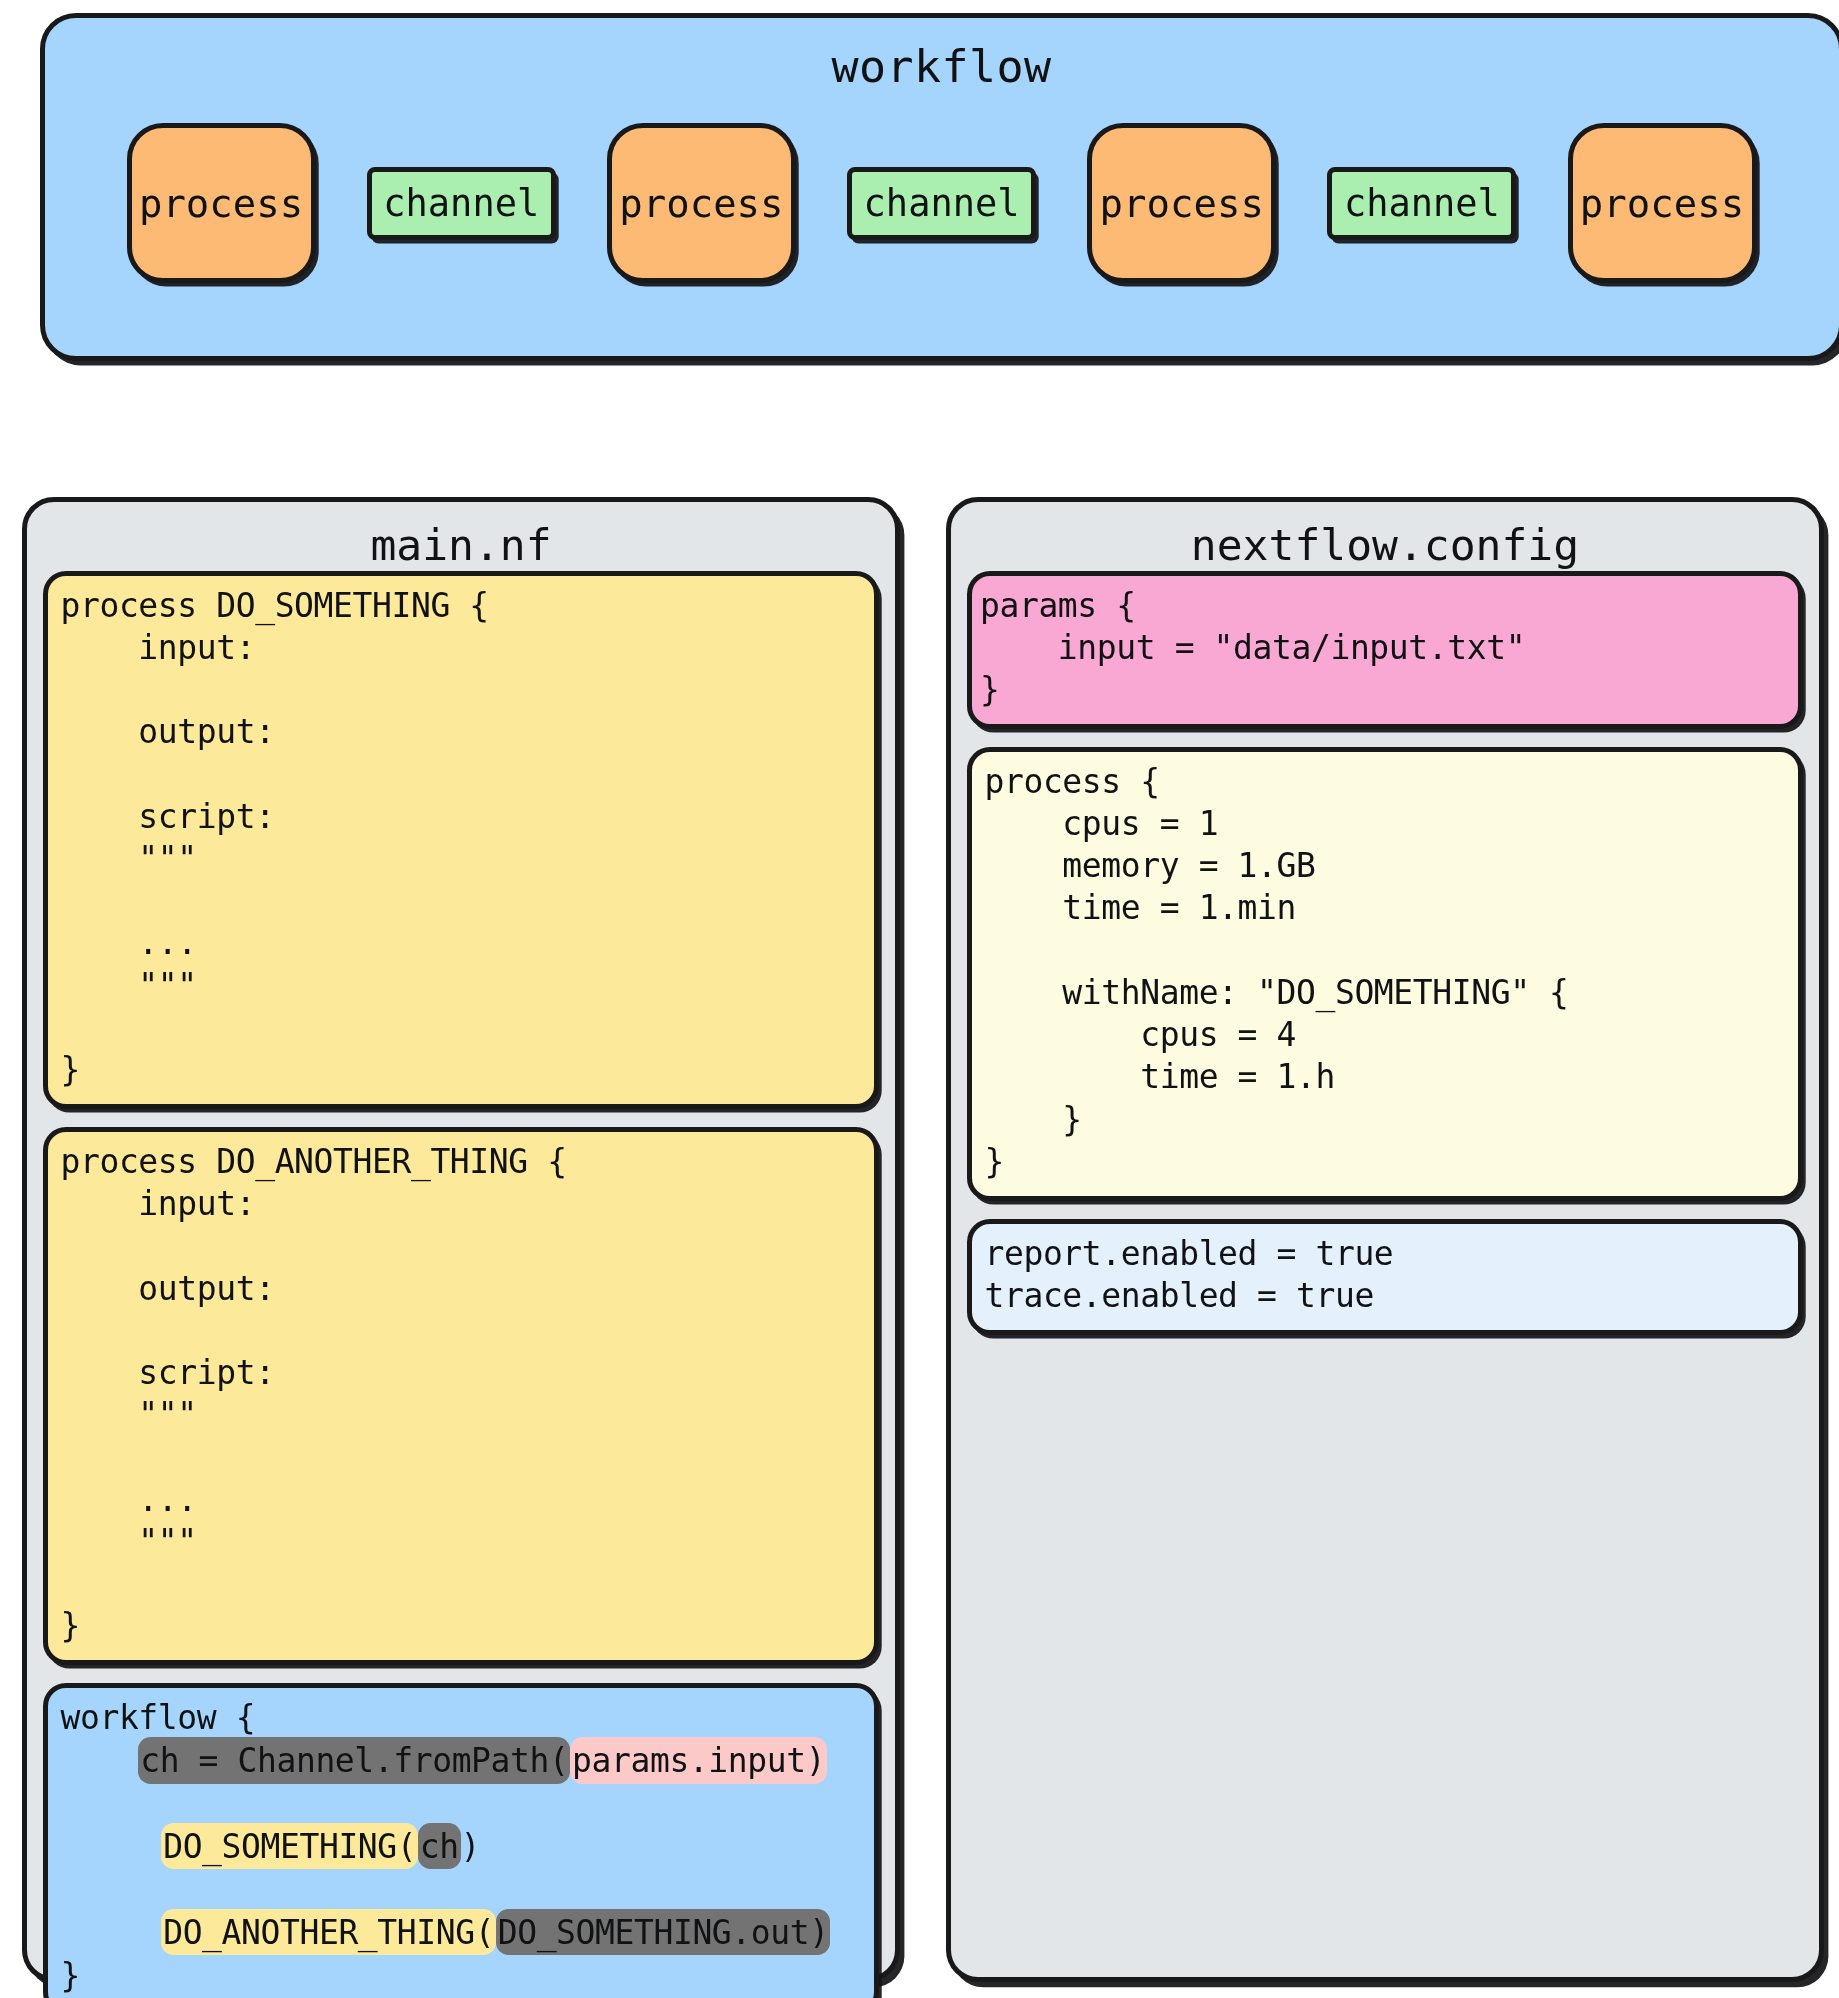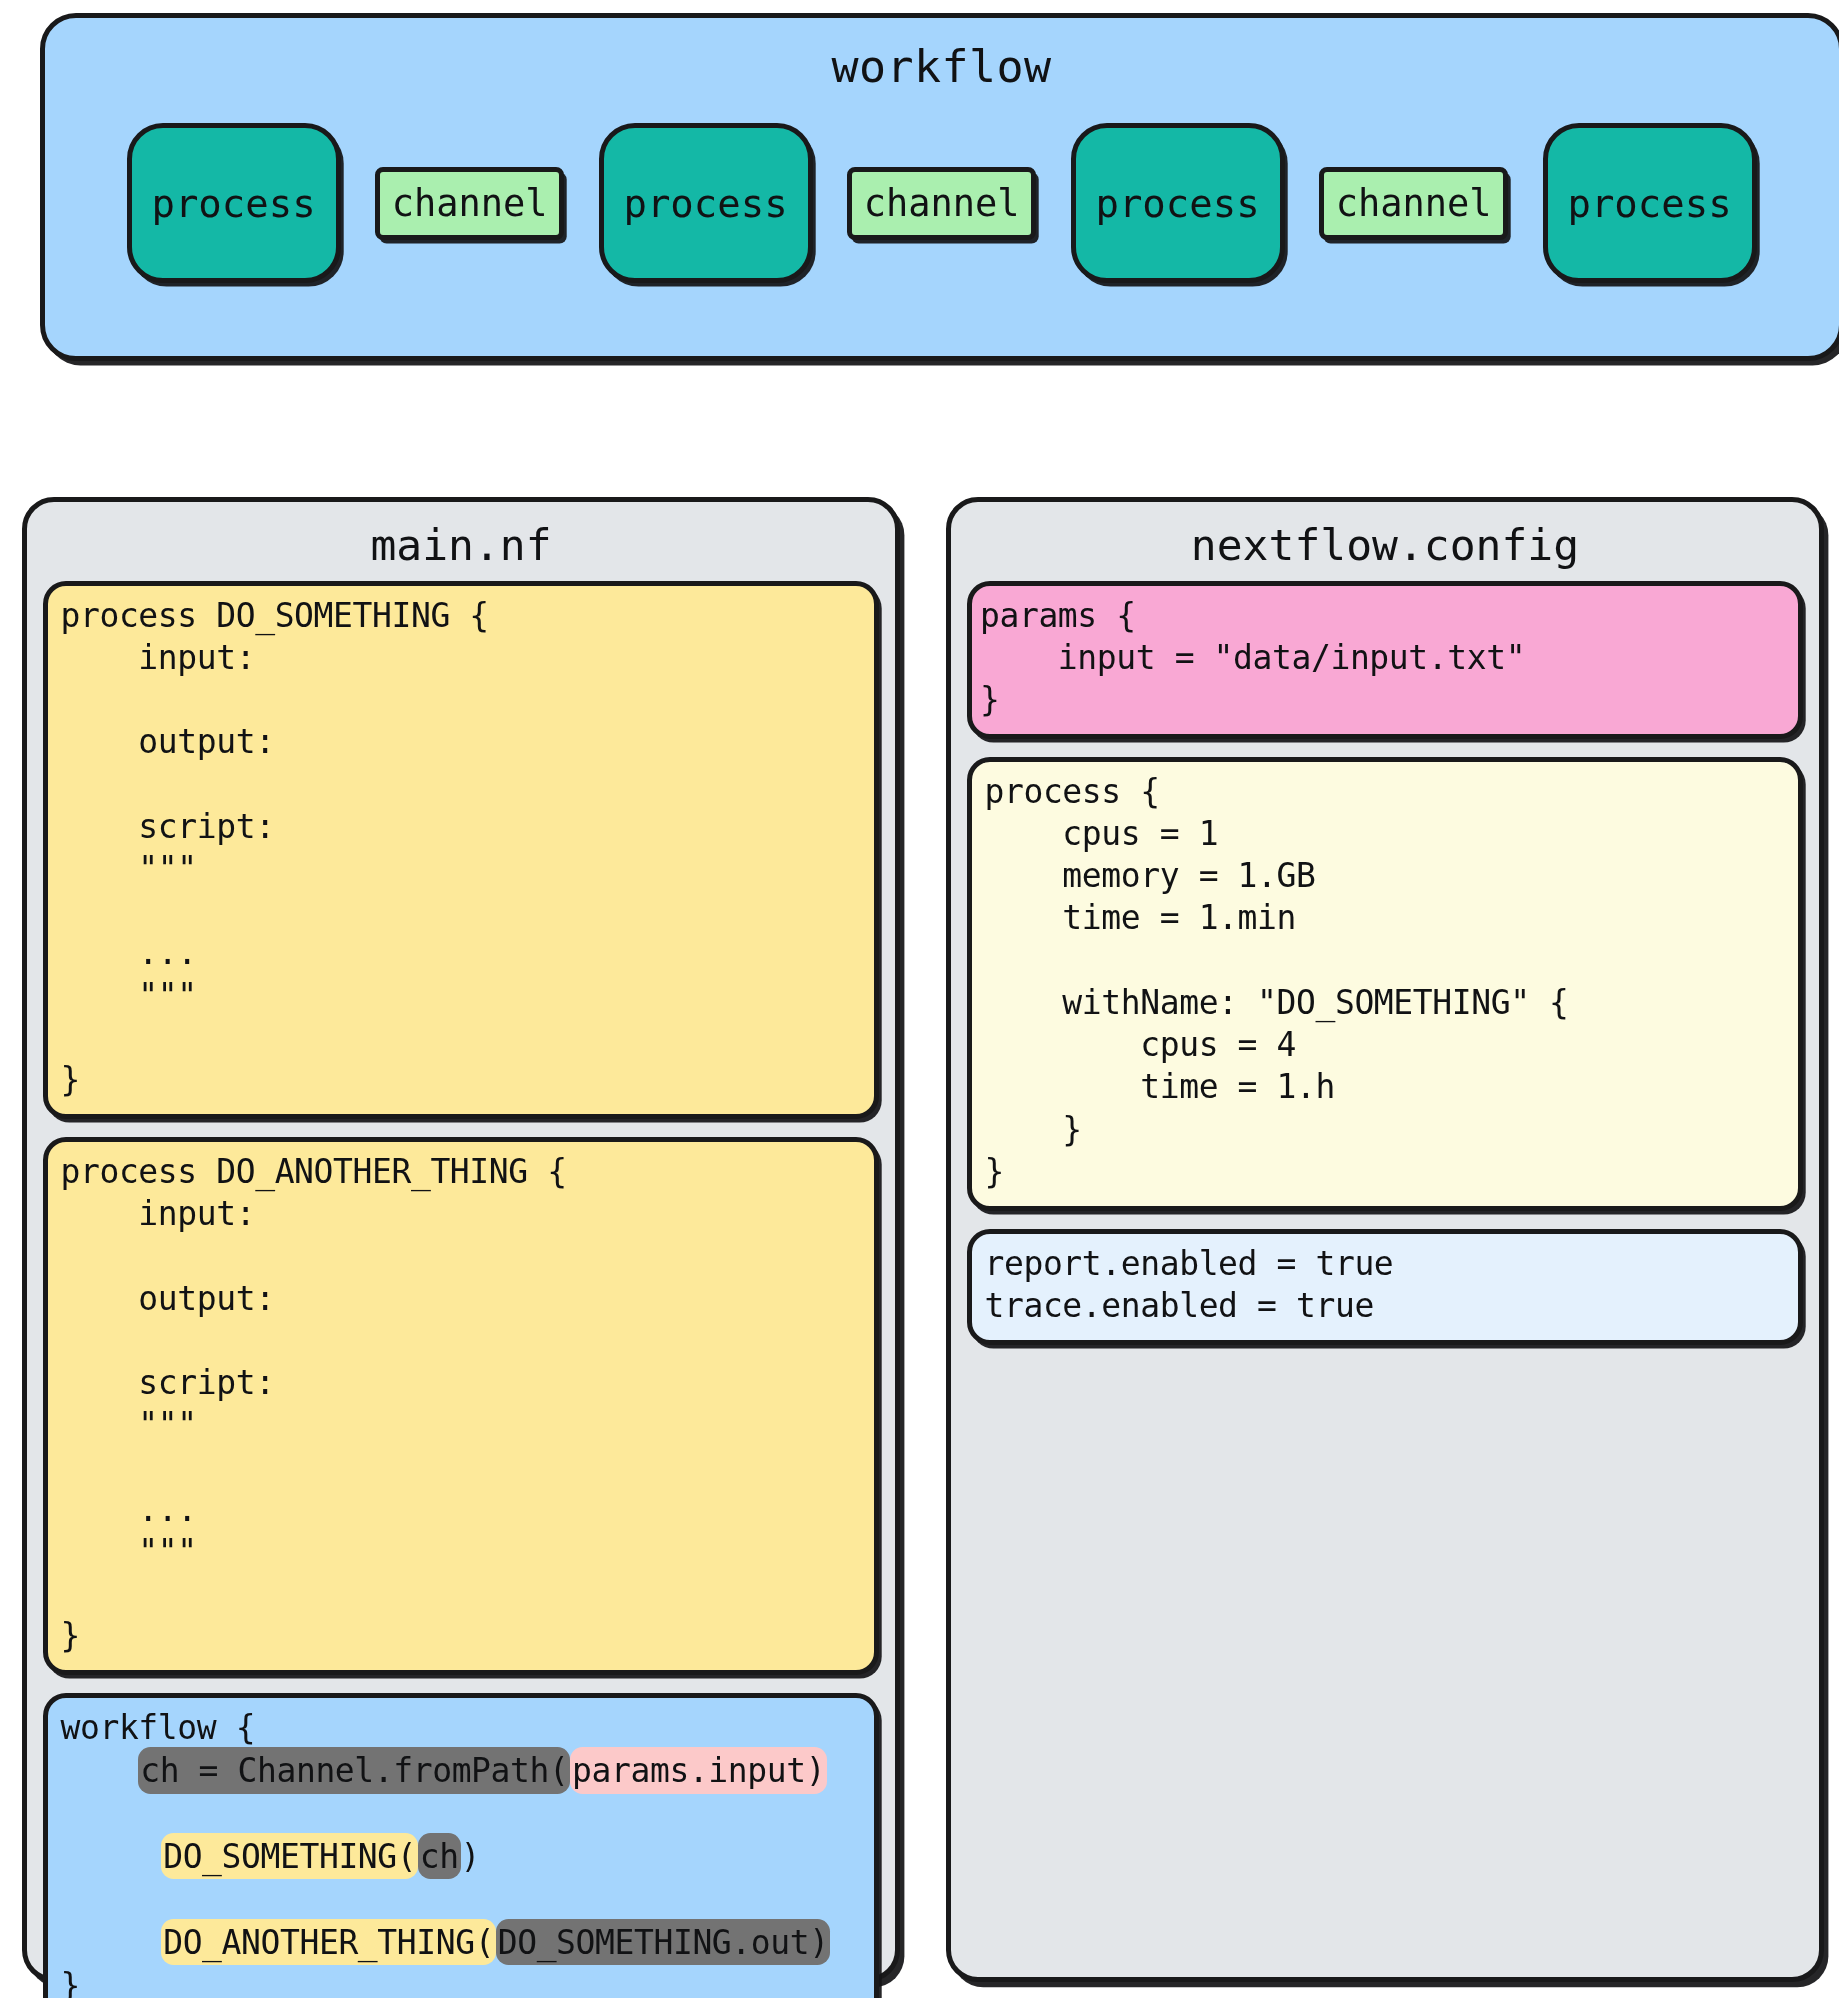--- a/index.html
+++ b/index.html
@@ -51,23 +51,23 @@
     right: 82px;
     top: 105px;
     height: 160px;
     display: flex;
     flex-direction: row;
     align-items: center;
     justify-content: space-between;
   }
   .wf-process {
     flex: 0 0 auto;
-    width: 214px;
+    width: 189px;
     height: 160px;
-    background: #14b8a6;
+    background: #fdba74;
     border: 5.3px solid #19191a;
     border-radius: 36px;
     box-shadow: 3.6px 4.5px 0 -0.9px rgba(20,20,22,0.92);
     display: flex;
     align-items: center;
     justify-content: center;
     font-size: 39px;
     color: #111214;
     box-sizing: border-box;
   }
@@ -97,21 +97,21 @@
     box-shadow: 5.3px 6.2px 0 -0.9px rgba(20,20,22,0.92);
   }
   #main-nf-panel  { left: 22px;   top: 497px; width: 878px;  height: 1485px; }
   #config-panel   { left: 946px; top: 497px; width: 878px;  height: 1485px; }
 
   .file-title {
     text-align: center;
     font-size: 43px;
     color: #111214;
     padding-top: 21.4px;
-    padding-bottom: 12px;
+    padding-bottom: 2px;
     line-height: 1.05;
   }
 
   
   .code-block {
     margin: 0 16px 18px 16px;
     border: 5.3px solid #19191a;
     border-radius: 23px;
     box-sizing: border-box;
     box-shadow: 3.6px 4.5px 0 -0.9px rgba(20,20,22,0.92);

